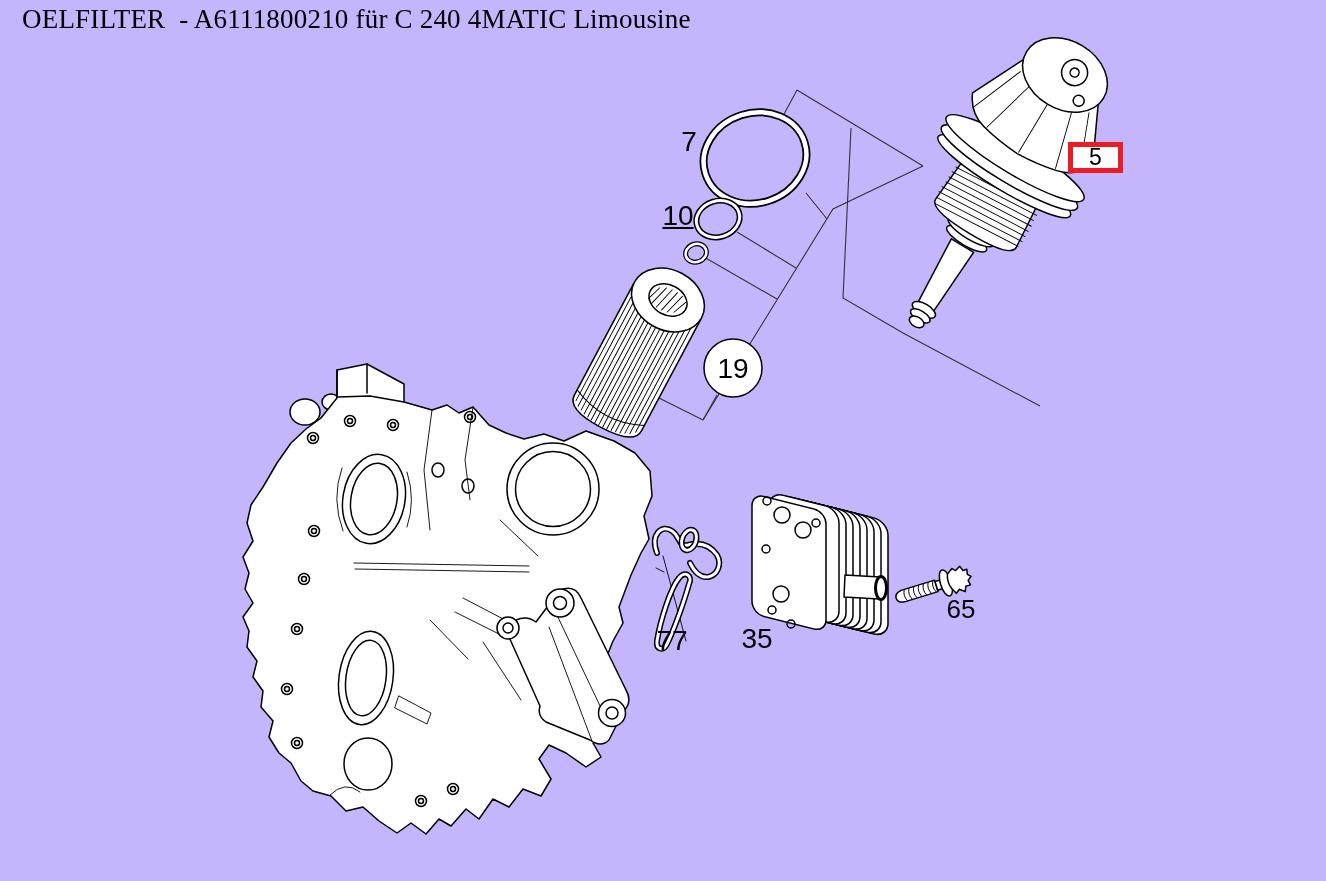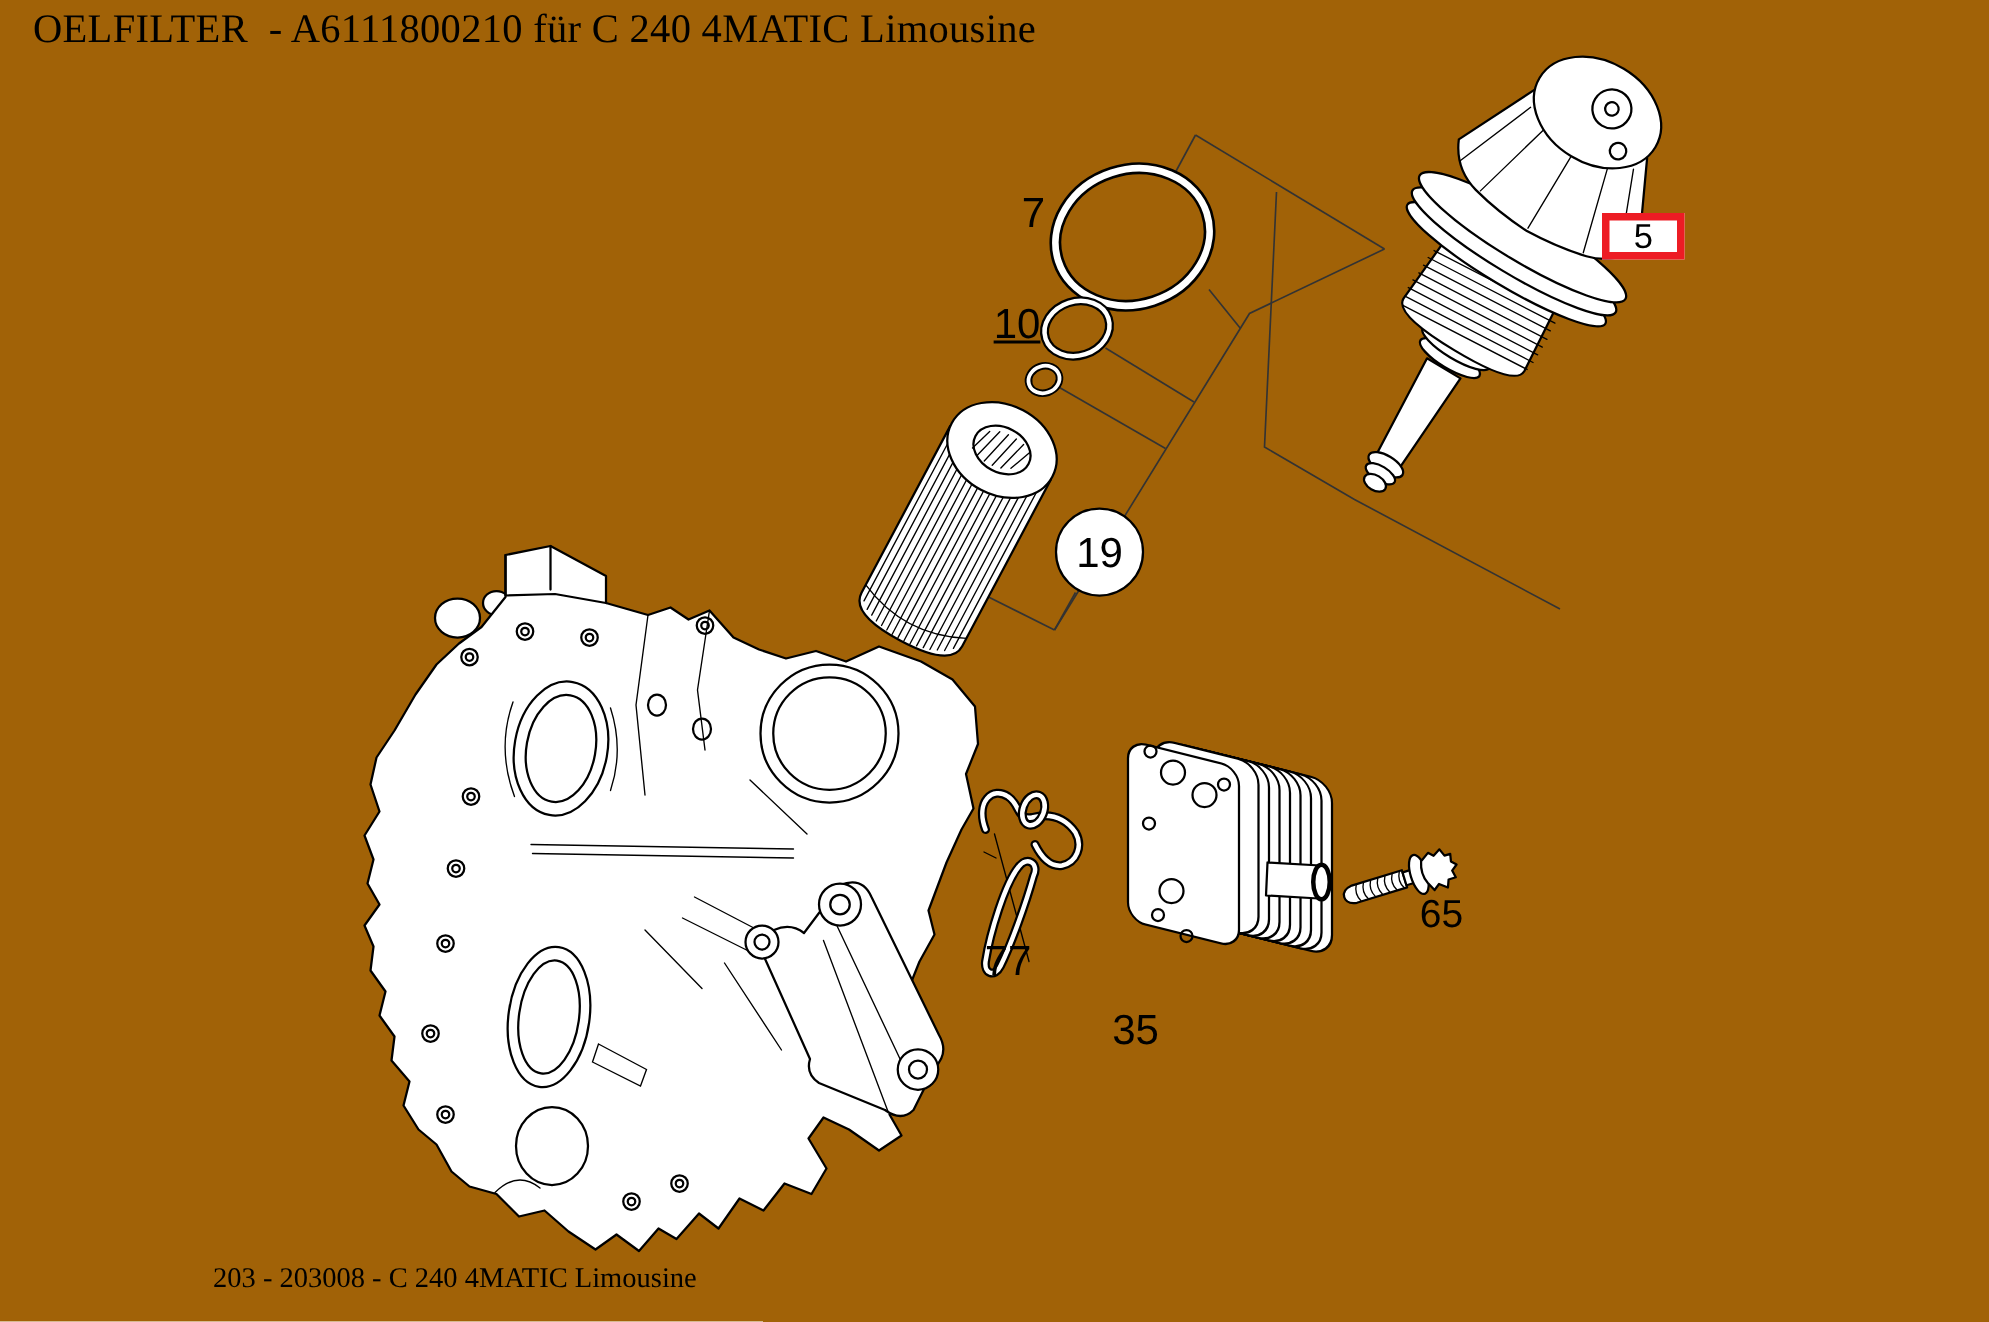--- a/index.html
+++ b/index.html
@@ -1,16 +1,16 @@
 <!DOCTYPE html>
 <html><head>
 <meta charset="utf-8">
 <style>
   html,body{margin:0;padding:0;background:#fff;}
-  #stage{position:relative;width:1326px;height:881px;background:#a16207;overflow:hidden;
+  #stage{position:relative;width:1326px;height:881px;background:#c4b5fd;overflow:hidden;
          font-family:"Liberation Sans",sans-serif;}
   #art{position:absolute;left:0;top:0;}
   .title{position:absolute;left:22px;top:4px;font-family:"Liberation Serif",serif;
          font-size:27px;color:#000;white-space:pre;letter-spacing:.2px;}
   .footer{position:absolute;left:142px;top:842px;font-family:"Liberation Serif",serif;
           font-size:19px;color:#000;white-space:pre;}
   .lbl{position:absolute;font-size:28px;color:#000;text-align:center;line-height:1;}
   .hlbox{position:absolute;left:1068px;top:142px;width:55px;height:31px;
          border:5px solid #ED1C24;background:#fff;box-sizing:border-box;
          display:flex;align-items:center;justify-content:center;
@@ -239,19 +239,18 @@
 <div class="lbl" style="left:656px;top:202px;width:44px;text-decoration:underline;">10</div>
 
 <div class="lbl" style="left:703px;top:355px;width:60px;">19</div>
 
 <div class="hlbox" style="border-color: rgb(237, 28, 36);">
   <span>5</span>
 </div>
 
 <div class="lbl" style="left:648px;top:627px;width:48px;">77</div>
 
-<div class="lbl" style="left:733px;top:625px;width:48px;margin-top:48px;">35</div>
+<div class="lbl" style="left:733px;top:625px;width:48px;">35</div>
 
 <div class="lbl" style="left:937px;top:596px;width:48px;font-size:26px;">65</div>
 
-<div class="footer">203 - 203008 - C 240 4MATIC Limousine</div>
 
 </div>
 
 </body></html>

